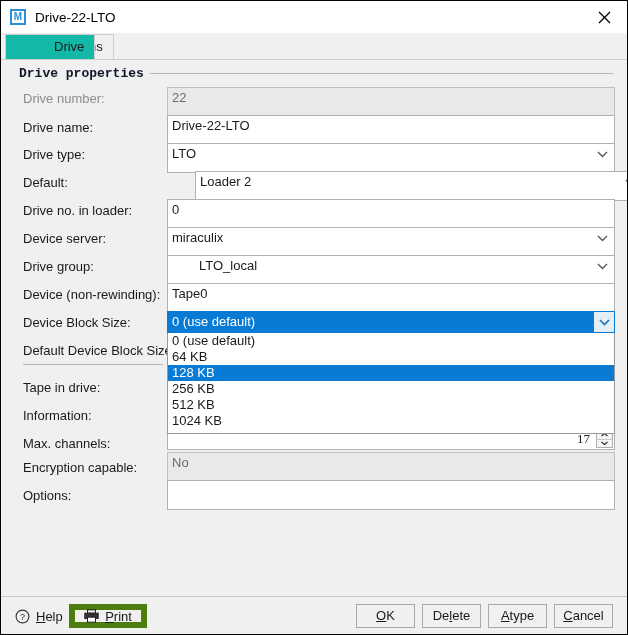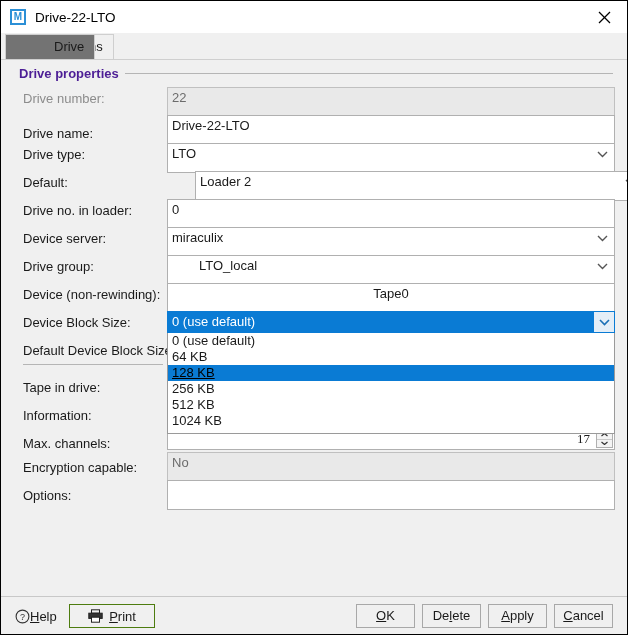--- a/index.html
+++ b/index.html
@@ -75,38 +75,39 @@
     box-sizing: border-box;
     padding: 0 10px;
     font-size: 13px;
     color: #1a1a1a;
     line-height: 24px;
     border: 1px solid #cfcfcf;
     border-bottom: none;
     background: #f0f0f0;
   }
   .tab.active {
-    background: #737373;
+    background: #14b8a6;
     border-color: #cfcfcf;
     z-index: 2;
     padding-left: 48px;
   }
   #tab-drive { left: 4px; }
   #tab-options { left: 46px; }
 
   
   .group-title {
     position: absolute;
     left: 18px; top: 65px;
     font-size: 13px;
     font-weight: bold;
-    color: #4c1d95;
+    color: #0f172a;
     background: #f0f0f0;
     padding-right: 6px;
     z-index: 3;
+    font-family: Liberation Mono, monospace;
   }
   .group-line {
     position: absolute;
     left: 18px; top: 72px;
     width: 594px;
     height: 1px;
     background: #b5b5b5;
   }
 
   
@@ -191,22 +192,21 @@
   .dd-item {
     height: 16px;
     line-height: 16px;
     font-size: 13px;
     color: #1a1a1a;
     padding: 0 4px;
     white-space: nowrap;
   }
   .dd-item.selected {
     background: #0a7bd4;
-    color: #000000;
-    text-decoration: underline;
+    color: #ffffff;
   }
 
   
   .inner-sep {
     position: absolute;
     left: 22px;
     width: 140px;
     height: 1px;
     background: #b5b5b5;
   }
@@ -255,27 +255,27 @@
   .help-link {
     position: absolute;
     left: 14px; top: 605px;
     height: 20px;
     display: flex;
     align-items: center;
     font-size: 13px;
     color: #1a1a1a;
     cursor: default;
   }
-  .help-link .lbl { }
+  .help-link .lbl { margin-left: 6px; }
   .print-btn {
     position: absolute;
     left: 68px; top: 603px;
-    width: 86px; height: 24px;
-    box-sizing: border-box;
-    border: 1px solid #4d7c0f;
+    width: 78px; height: 24px;
+    box-sizing: border-box;
+    border: 6px solid #4d7c0f;
     background: #f0f0f0;
     display: flex;
     align-items: center;
     justify-content: center;
     font-size: 13px;
     color: #1a1a1a;
     cursor: default;
   }
   .print-btn .lbl { margin-left: 6px; }
   .dlg-btn {
@@ -317,21 +317,21 @@
     <div class="tab active" id="tab-drive">Drive</div>
     <div class="tab" id="tab-options">Options</div>
   </div>
 
   <div class="group-line"></div>
   <div class="group-title">Drive properties</div>
 
   <div class="row-label disabled" style="top:90px;">Drive number:</div>
   <div class="field disabled" style="top:86px;">22</div>
 
-  <div class="row-label" style="top:125px;">Drive name:</div>
+  <div class="row-label" style="top:119px;">Drive name:</div>
   <div class="field" style="top:114px;">Drive-22-LTO</div>
 
   <div class="row-label" style="top:146px;">Drive type:</div>
   <div class="field combo" style="top:142px;">
     <span>LTO</span>
     <span class="combo-arrow">
       <svg width="11" height="7" viewBox="0 0 11 7">
           <polyline points="1,1 5.5,5.5 10,1" fill="none" stroke="#555" stroke-width="1.4"></polyline>
         </svg>
     </span>
@@ -364,21 +364,21 @@
   <div class="field combo" style="top:254px;padding-left:31px;">
     <span>LTO_local</span>
     <span class="combo-arrow">
       <svg width="11" height="7" viewBox="0 0 11 7">
           <polyline points="1,1 5.5,5.5 10,1" fill="none" stroke="#555" stroke-width="1.4"></polyline>
         </svg>
     </span>
   </div>
 
   <div class="row-label" style="top:286px;">Device (non-rewinding):</div>
-  <div class="field" style="top:282px;text-align:center;">Tape0</div>
+  <div class="field" style="top:282px;">Tape0</div>
 
   <div class="row-label" style="top:314px;">Device Block Size:</div>
   <div class="combo-open" style="top:310px;">
     <span>0 (use default)</span>
     <span class="combo-open-btn">
       <svg width="11" height="7" viewBox="0 0 11 7">
           <polyline points="1,1 5.5,5.5 10,1" fill="none" stroke="#1a6fb5" stroke-width="1.6"></polyline>
         </svg>
     </span>
   </div>
@@ -436,16 +436,16 @@
     <svg width="15" height="14" viewBox="0 0 15 14">
       <rect x="3.5" y="0.8" width="8" height="3.4" fill="none" stroke="#222" stroke-width="1"></rect>
       <rect x="0.8" y="4.2" width="13.4" height="5.2" fill="#333" stroke="#222" stroke-width="1"></rect>
       <rect x="3.5" y="8.2" width="8" height="5" fill="#fff" stroke="#222" stroke-width="1"></rect>
     </svg>
     <span class="lbl"><u>P</u><span>rint</span></span>
   </div>
 
   <div class="dlg-btn" id="btn-ok"><span></span><u>O</u><span>K</span></div>
   <div class="dlg-btn" id="btn-delete"><span>De</span><u>l</u><span>ete</span></div>
-  <div class="dlg-btn" id="btn-apply"><span></span><u>A</u><span>pply</span></div>
+  <div class="dlg-btn" id="btn-apply"><span></span><u>A</u><span>type</span></div>
   <div class="dlg-btn" id="btn-cancel"><span></span><u>C</u><span>ancel</span></div>
 
 </div>
 
 </body></html>

